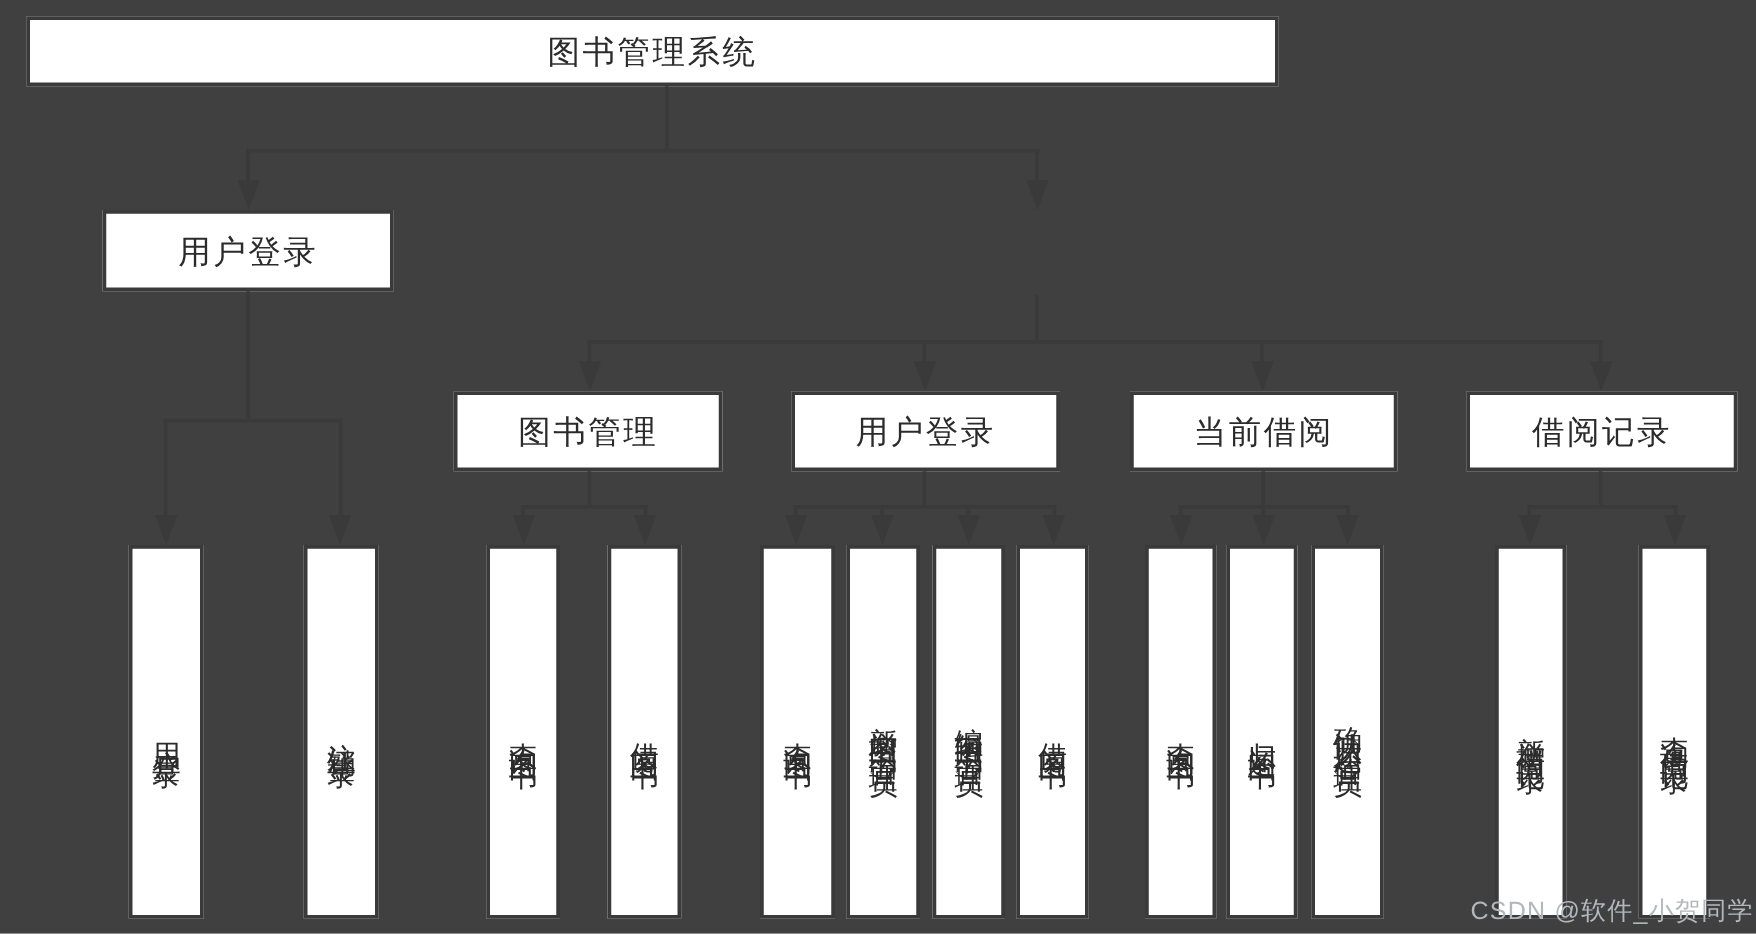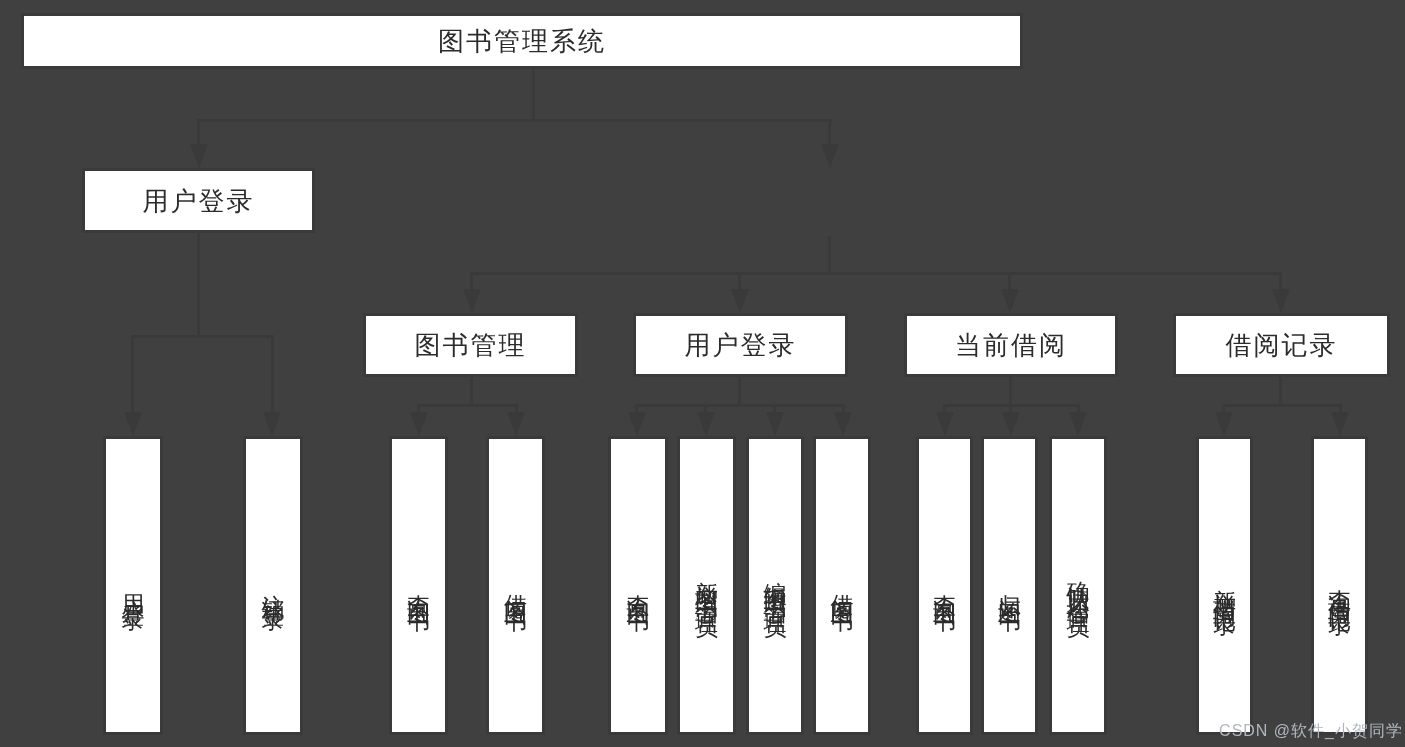--- a/index.html
+++ b/index.html
@@ -19,21 +19,21 @@
   }
   .vline { position:absolute; width:3px; background:#3a3a3a; }
   .hline { position:absolute; height:3px; background:#3a3a3a; }
   .arrow {
     position:absolute; width:0; height:0;
     border-left:9px solid transparent; border-right:9px solid transparent;
     border-top:24px solid #3a3a3a;
   }
   .watermark {
     position:absolute; right:2px; bottom:5px; color:#b3b6bd;
-    font-size:16px; letter-spacing:1px; white-space:nowrap;
+    font-size:20px; letter-spacing:1px; white-space:nowrap;
   }
 </style>
 </head>
 <body>
 
 <div class="stage">
 
   <div class="box" style="left:21px;top:13px;width:1002px;height:56px;">
     <span class="hlabel">图书管理系统</span>
   </div>

